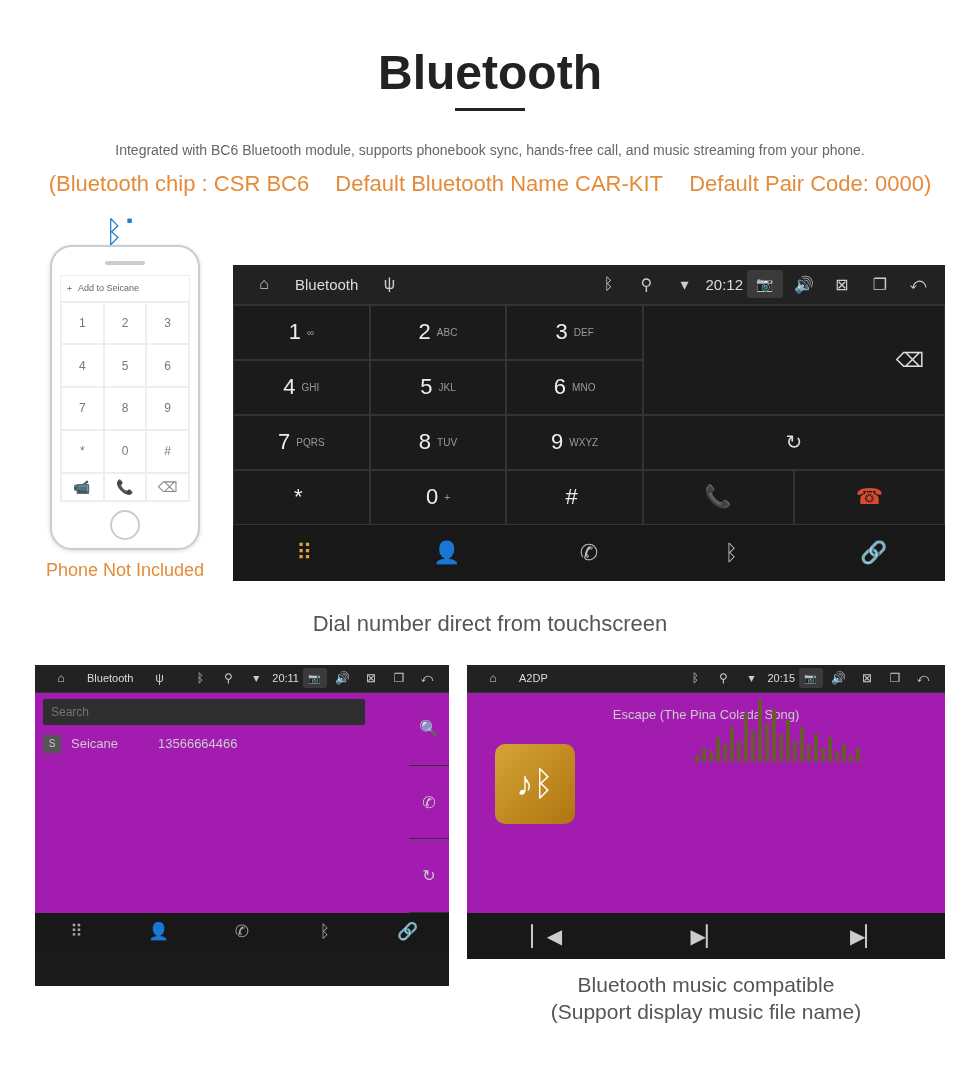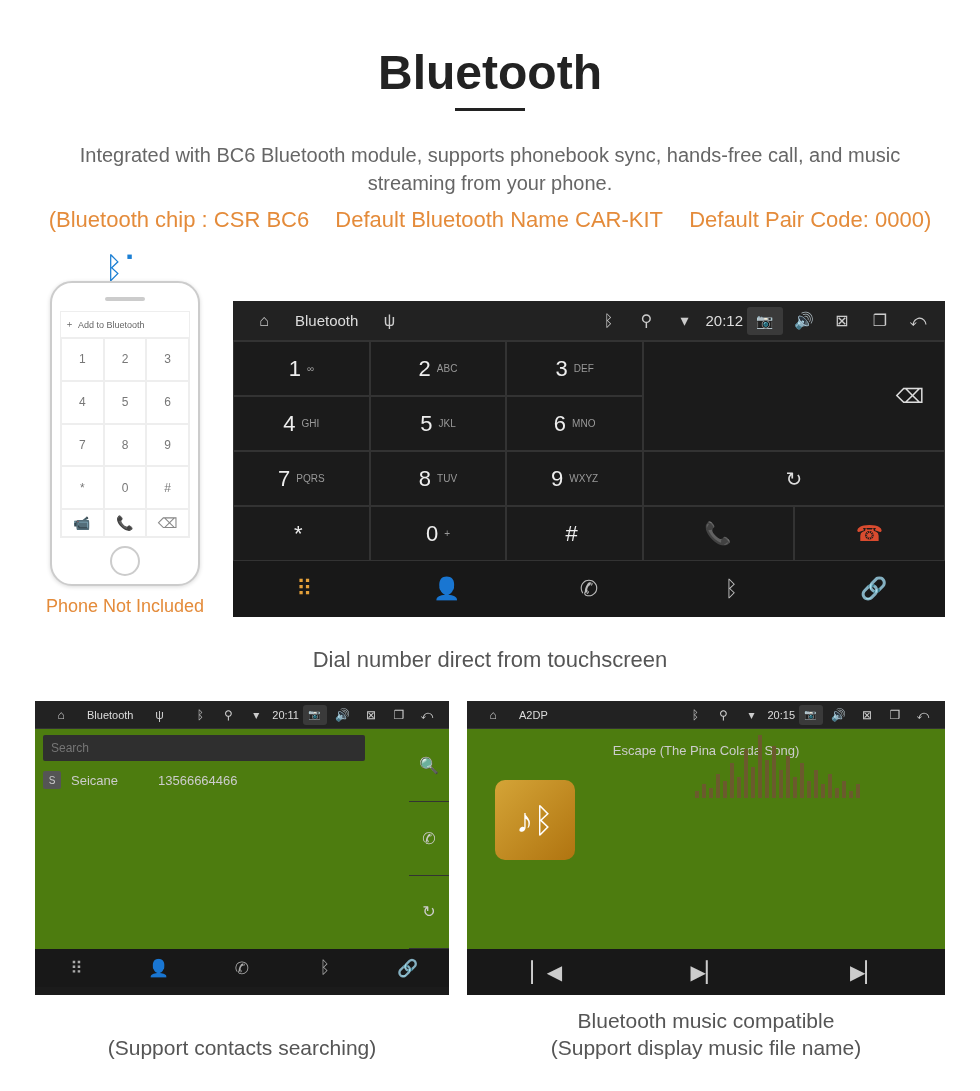--- a/index.html
+++ b/index.html
@@ -16,21 +16,21 @@
     font-weight:700;
     color:#222;
     margin-top:5px;
   }
   .title-underline {
     width:70px; height:3px; background:#222;
     margin:8px auto 30px auto;
   }
   .intro {
     text-align:center;
-    font-size:20px;
+    font-size:14px;
     color:#666;
     line-height:1.4;
     margin:0 20px 10px 20px;
   }
   .specs {
     text-align:center;
     font-size:22px;
     color:#e48b3a;
     margin-bottom:17px;
   }
@@ -102,21 +102,21 @@
                 align-items:center; justify-content:center; font-size:22px;}
   .hu-tabs { display:flex; height:56px; background:#181818;}
   .hu-tabs div{ flex:1; display:flex; align-items:center; justify-content:center;
                 font-size:22px; color:#bbb;}
   .caption { text-align:center; font-size:22px; color:#555; margin-top:30px;}
   .lower-row { display:flex; gap:18px; margin-top:28px;}
   .panel { flex:1; display:flex; flex-direction:column;}
   .panel .hu-bar { font-size:11px; height:28px;}
   .panel .hb-ico{ width:24px; height:24px; font-size:12px;}
   .panel .hb-box{ width:24px; height:20px; font-size:10px;}
-  .panel-body{ background:#4d7c0f; height:220px; display:flex; font-size:13px; color:#ccc;justify-content:flex-end;}
+  .panel-body{ background:#a21caf; height:220px; display:flex; font-size:13px; color:#ccc;justify-content:flex-end;}
   .search-area { flex:1; padding:6px 8px;}
   .search-input{
     width:90%; height:26px; background:#2f2f2f; border:none; color:#999;
     padding:0 8px; font-size:12px; border-radius:2px;
   }
   .contact-row{ display:flex; align-items:center; gap:10px; margin-top:10px; font-size:13px;}
   .avatar{ width:18px; height:18px; background:#555; color:#ccc; font-size:10px;
            display:flex; align-items:center; justify-content:center; border-radius:2px;}
   .side-icons { width:40px; display:flex; flex-direction:column;}
   .side-icons div{
@@ -163,21 +163,21 @@
   </div>
 
   <div class="main-row">
     <div class="phone-col">
       <div class="bt-signal">ᛒ⠁</div>
       <div class="phone-frame">
         <div class="phone-speaker"></div>
         <div class="phone-screen">
           <div class="phone-top">
             <span>＋</span>
-            <span>Add to Bluetooth</span>
+            <span>Add to Seicane</span>
           </div>
           <div class="phone-pad">
             <div>1</div>
               <div>2</div>
               <div>3</div>
             <div>4</div>
               <div>5</div>
               <div>6</div>
             <div>7</div>
               <div>8</div>
@@ -330,21 +330,20 @@
         <div class="mini-tabs">
           <div>⠿</div>
           <div style="color:#e4a03a;">👤</div>
           <div>✆</div>
           <div>ᛒ</div>
           <div>🔗</div>
         </div>
       </div>
       <div class="caption-sm">
         <br>
-        <span>(Support contacts searching)</span>
       </div>
     </div>
 
     <div class="panel">
       <div class="head-unit">
         <div class="hu-bar">
           <div class="hb-left">
             <span class="hb-ico">⌂</span>
             <span>A2DP</span>
           </div>

